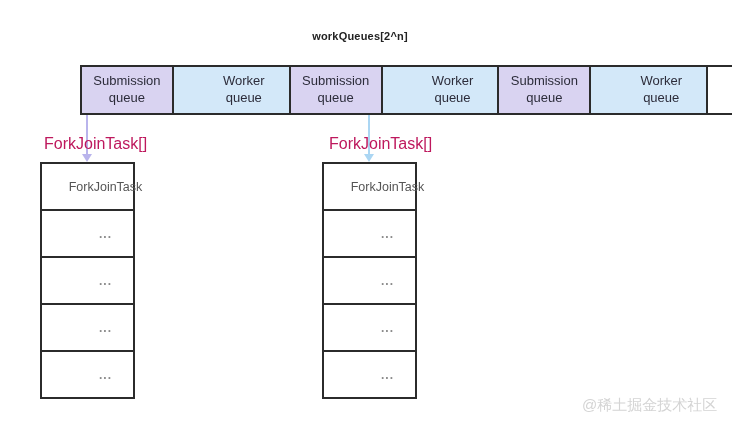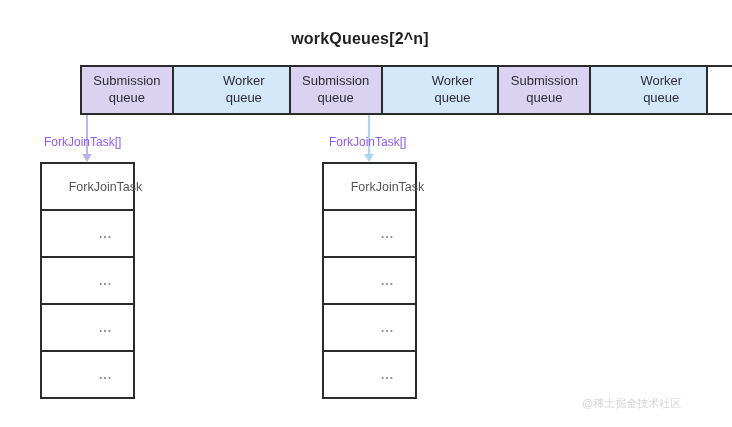--- a/index.html
+++ b/index.html
@@ -7,21 +7,21 @@
     position:relative;
     width:732px;height:427px;
     background:#ffffff;
     font-family:"Liberation Sans", sans-serif;
     overflow:hidden;
   }
   
   .diagram-title{
     position:absolute;left:40px;top:30px;width:640px;
     text-align:center;
-    font-size:16px;font-weight:bold;color:#222;
+    font-size:11px;font-weight:bold;color:#222;
     letter-spacing:0.2px;
   }
   
   .queue-row{
     position:absolute;left:40px;top:65px;
     width:720px;height:50px;
     display:flex;
     border:2px solid var(--c-border);
     box-sizing:border-box;
     background:#fff;
@@ -50,21 +50,21 @@
   .arrow-head{
     position:absolute;top:154px;width:0;height:0;
     border-left:5px solid transparent;
     border-right:5px solid transparent;
   }
   .arrow-head.sub{left:82px;border-top:8px solid var(--c-arrow-sub);}
   .arrow-head.wrk{left:364px;border-top:8px solid var(--c-arrow-wrk);}
   
   .fjt-label{
     position:absolute;top:135px;
-    font-size:12px;color:#8b5cf6;
+    font-size:16px;color:#be185d;
   }
   .fjt-label.first{left:44px;}
   .fjt-label.second{left:329px;}
   
   .stack{
     position:absolute;top:162px;width:95px;
     border:2px solid var(--c-border);
     box-sizing:border-box;background:#fff;
   }
   .stack.first{left:40px;}
@@ -73,21 +73,21 @@
     height:45px;
     border-bottom:2px solid var(--c-border);
     display:flex;align-items:center;justify-content:center;
     font-size:12.5px;color:#555;padding-left:36px;
   }
   .stack-cell:last-child{border-bottom:none;}
   .stack-cell.dots{color:#8a8a8a;font-weight:bold;font-size:12px;letter-spacing:1px;}
   
   .watermark{
     position:absolute;left:582px;top:396px;
-    font-size:11px;color:var(--c-watermark);
+    font-size:15px;color:var(--c-watermark);
   }
 </style>
 </head>
 <body>
 
 <div id="canvas" style="--c-submission: #d9d3f1; --c-worker: #d3e8f9; --c-border: #2b2b2b; --c-arrow-sub: #b9b4ec; --c-arrow-wrk: #abd6f3; --c-watermark: #d4d4d4;">
 
   <div class="diagram-title">workQueues[2^n]</div>
 
   <div class="queue-row">

